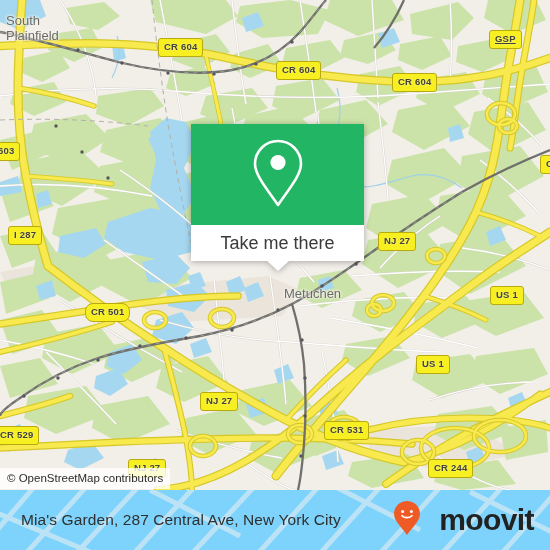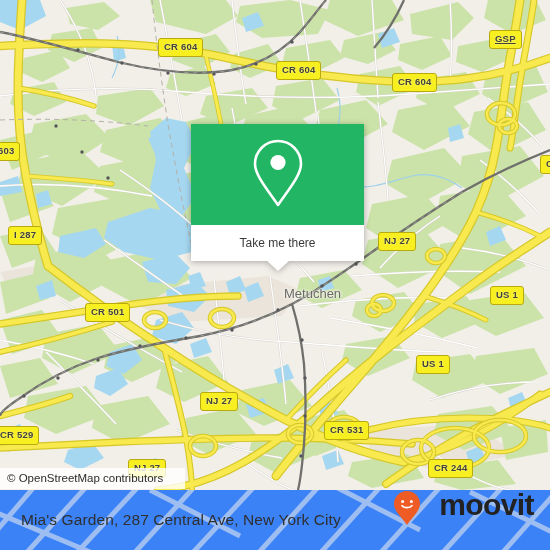--- a/index.html
+++ b/index.html
@@ -57,59 +57,59 @@
   }
   #popup-head {
     width: 100%; height: 101px;
     background: #22b563;
     display: flex; align-items: center; justify-content: center;
   }
   #popup-foot {
     width: 100%; height: 36px;
     background: #ffffff;
     display: flex; align-items: center; justify-content: center;
-    color: #3a3a3a; font-size: 12px;
+    color: #3a3a3a; font-size: 18px;
   }
   #popup-tail {
     position: absolute;
     left: 50%; bottom: -10px;
     margin-left: -12px;
     width: 0; height: 0;
     border-left: 12px solid transparent;
     border-right: 12px solid transparent;
     border-top: 11px solid #ffffff;
   }
 
   
   #osm-bar {
     position: absolute; left: 0; top: 468px;
     background: rgba(255,255,255,0.80);
-    padding: 3px 22px 4px 7px;
+    padding: 3px 7px 4px 7px;
     font-size: 11.5px;
     color: #2b2b2b;
     line-height: 14px;
   }
 
   
   #footer {
     position: absolute; left: 0; top: 490px;
     width: 550px; height: 60px;
-    background: #3b82f6;
+    background: #7dd3fc;
     overflow: hidden;
   }
   #footer-watermark { position: absolute; left: 0; top: 0; opacity: .55; }
   #footer-title {
     position: absolute; left: 21px; top: 0; height: 60px;
     display: flex; align-items: center;
     font-size: 15.5px; color: #2f2f2f; letter-spacing: .1px;
     white-space: nowrap;
   }
   #footer-logo {
     position: absolute; right: 16px; top: 0; height: 60px;
-    display: flex; gap: 18px;
+    display: flex; align-items: center; gap: 18px;
   }
   #moovit-word {
     font-size: 30px; font-weight: bold; color: #222222;
     letter-spacing: -0.6px; line-height: 30px;
   }
 </style>
 </head>
 <body>
 
 <div id="app">
@@ -470,34 +470,38 @@
         </g>
 
         <g stroke="#b3b0a8" stroke-width="1" stroke-dasharray="5 4" fill="none">
           <path d="M152,0 C156,40 162,86 168,124 C176,170 184,212 192,246"></path>
           <path d="M0,120 C50,118 100,120 148,126"></path>
         </g>
       </svg>
     </div>
 
     <div class="layer">
+      <div class="place two-line" style="left:6px; top:14px; width:110px; text-align:left;">
+        <span>South</span><br>
+        <span>Plainfield</span>
+      </div>
       <div class="place" style="left:284px; top:287px;">Metuchen</div>
     </div>
 
     <div class="layer">
       <div class="shield" style="left:158px; top:38px;">CR 604</div>
       <div class="shield" style="left:276px; top:61px;">CR 604</div>
       <div class="shield" style="left:392px; top:73px;">CR 604</div>
       <div class="shield" style="left:489px; top:30px;text-decoration:underline;">GSP</div>
       <div class="shield" style="left:-8px;  top:142px;">603</div>
       <div class="shield" style="left:8px;   top:226px;">I 287</div>
       <div class="shield" style="left:540px; top:155px;">GS</div>
       <div class="shield" style="left:378px; top:232px;">NJ 27</div>
       <div class="shield" style="left:490px; top:286px;">US 1</div>
-      <div class="shield" style="left:85px;  top:303px;">CR 501</div>
+      <div class="shield" style="left:85px;  top:303px;border-radius:8px;">CR 501</div>
       <div class="shield" style="left:416px; top:355px;">US 1</div>
       <div class="shield" style="left:200px; top:392px;">NJ 27</div>
       <div class="shield" style="left:324px; top:421px;">CR 531</div>
       <div class="shield" style="left:-6px;  top:426px;">CR 529</div>
       <div class="shield" style="left:128px; top:459px;">NJ 27</div>
       <div class="shield" style="left:428px; top:459px;">CR 244</div>
     </div>
 
     <div id="popup">
       <div id="popup-head">

